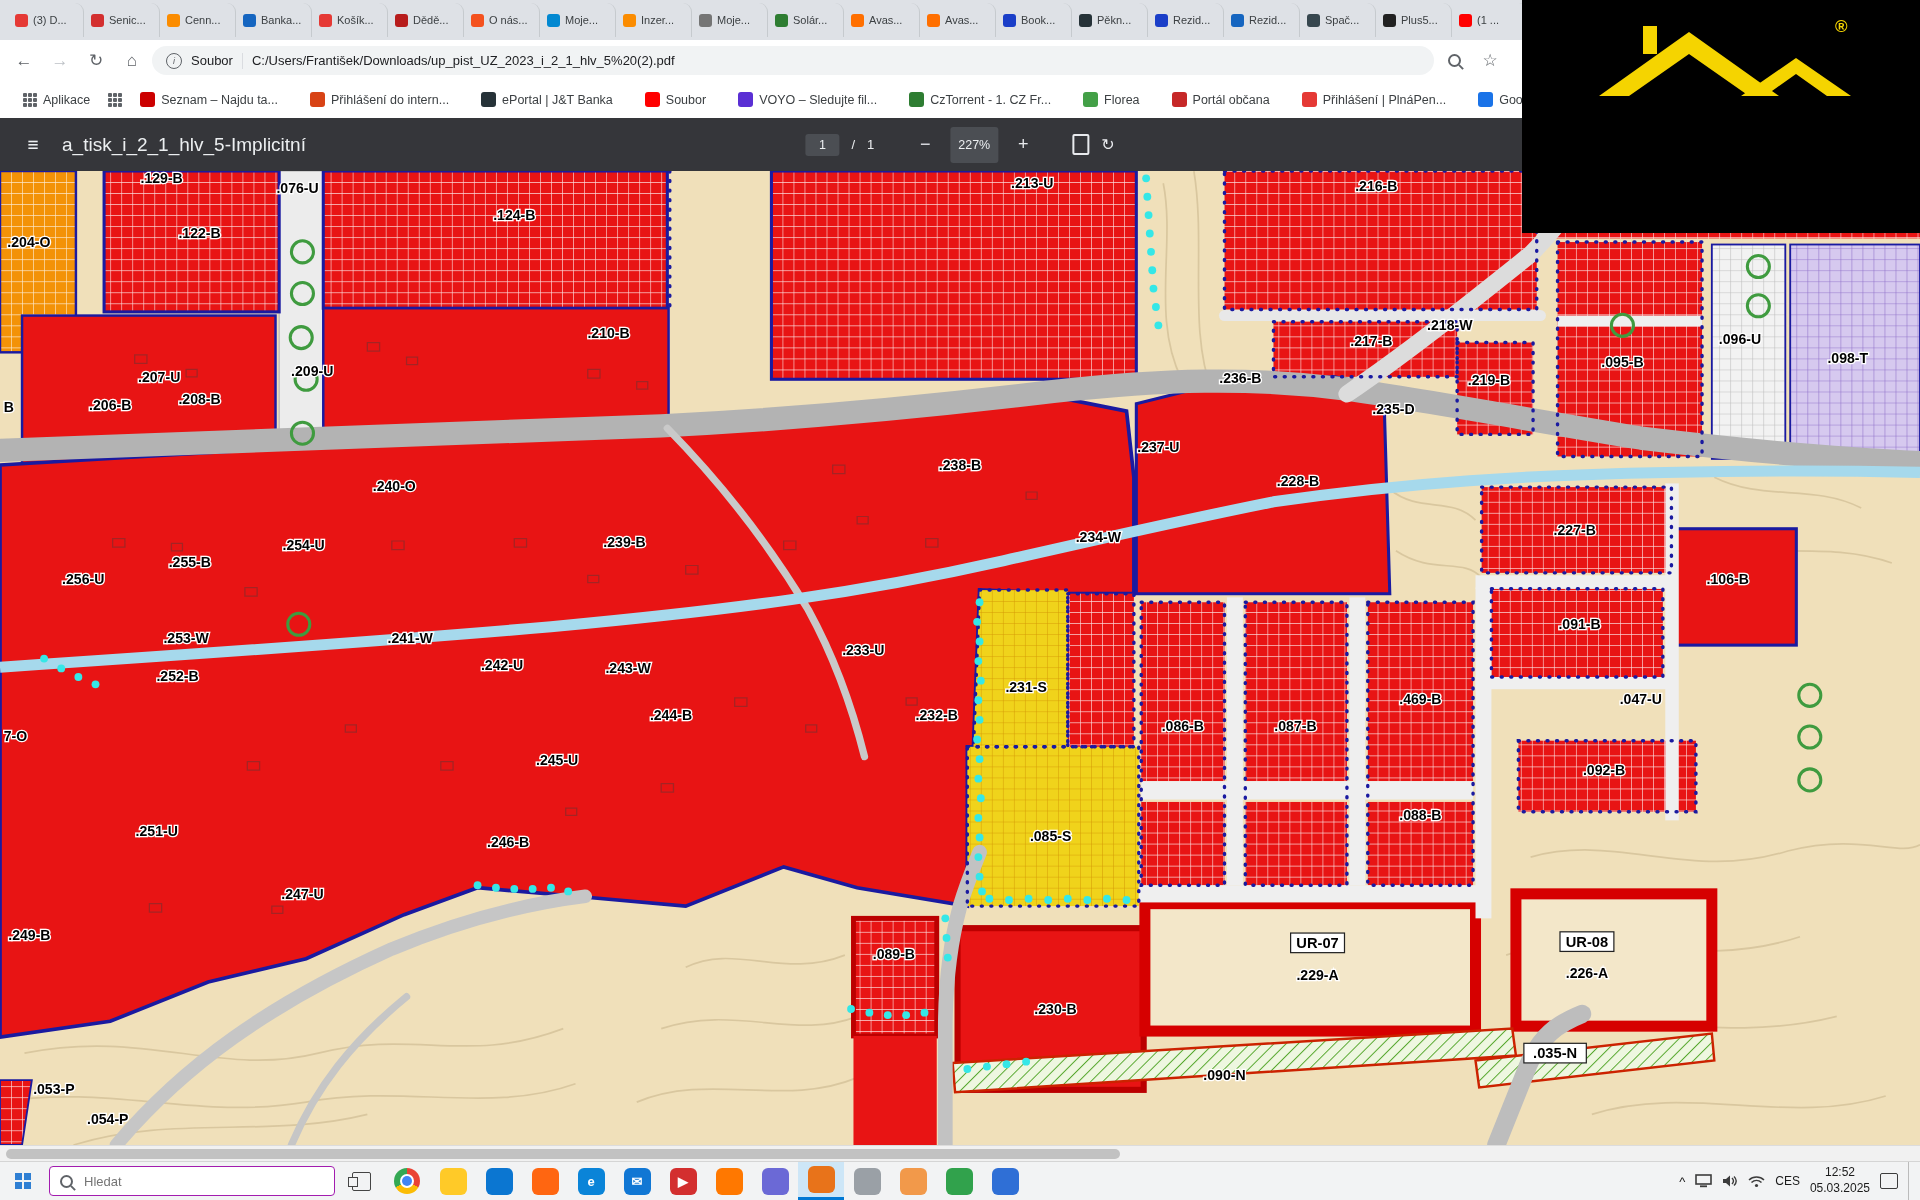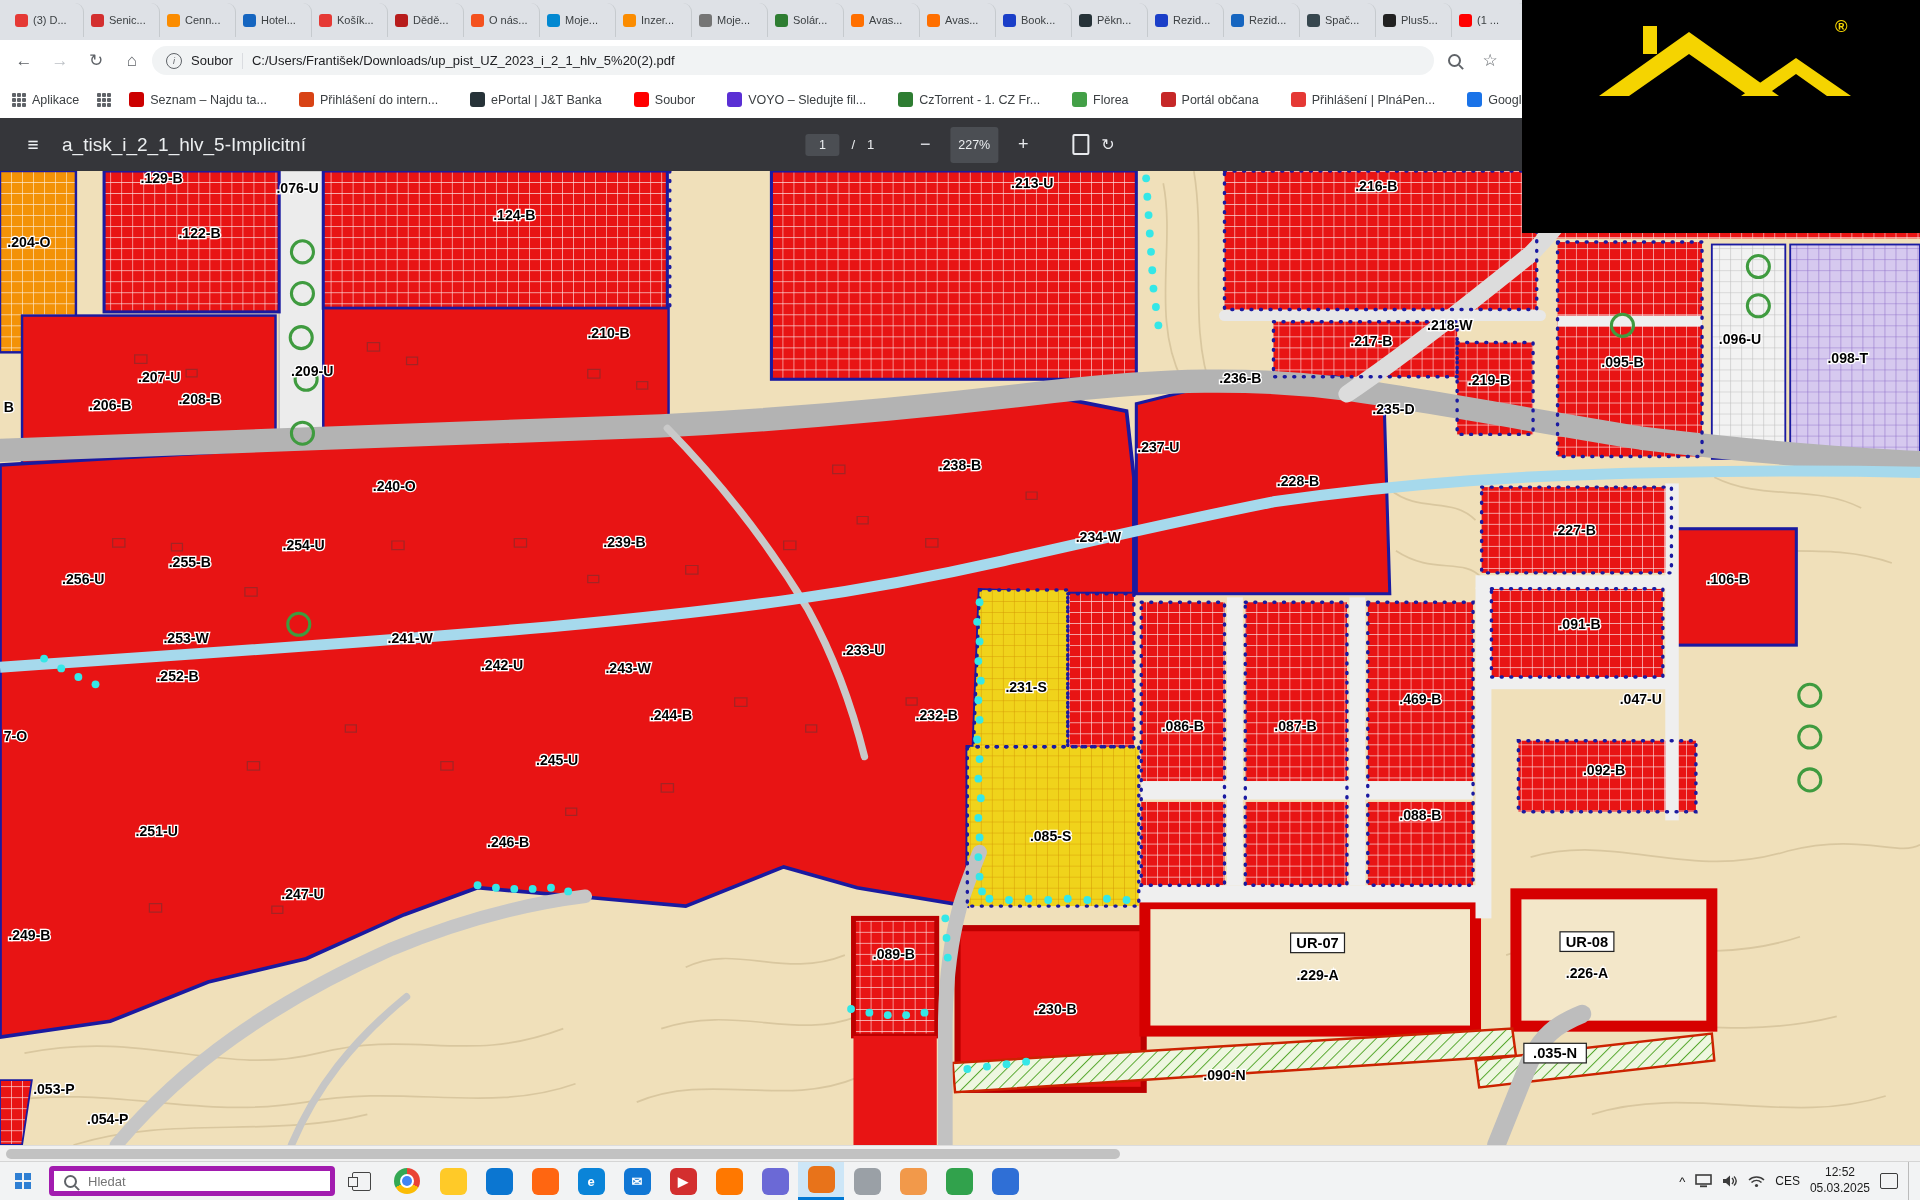--- a/index.html
+++ b/index.html
@@ -26,21 +26,21 @@
             align-items:center;padding:0 14px;box-sizing:border-box;gap:9px;font-size:13px;color:#202124}
   .ibadge{width:14px;height:14px;border:1.6px solid #5f6368;border-radius:50%;font-size:9px;
           display:flex;align-items:center;justify-content:center;color:#5f6368;font-style:italic;flex:none}
   .pill-div{width:1px;height:16px;background:#dadce0}
   .mag{width:9px;height:9px;border:2px solid #5f6368;border-radius:50%;position:relative;flex:none}
   .mag::after{content:"";position:absolute;width:2px;height:6px;background:#5f6368;
               transform:rotate(-45deg);left:10px;top:8px}
 
   
   #bookmarks-bar{top:81px;left:0;width:1717px;height:37px;background:#fff;display:flex;
-                 align-items:center;padding:0 12px;box-sizing:border-box;gap:18px;
+                 align-items:center;padding:0 23px;box-sizing:border-box;gap:18px;
                  font-size:12.5px;color:#3c4043}
   .bm{display:flex;align-items:center;gap:6px;white-space:nowrap}
   .bm-fav{width:15px;height:15px;border-radius:3px;flex:none}
   .grid-ico{width:14px;height:14px;flex:none;
     background:radial-gradient(circle 2px at 2px 2px,#5f6368 2px,transparent 2.5px),
                radial-gradient(circle 2px at 7px 2px,#5f6368 2px,transparent 2.5px),
                radial-gradient(circle 2px at 12px 2px,#5f6368 2px,transparent 2.5px),
                radial-gradient(circle 2px at 2px 7px,#5f6368 2px,transparent 2.5px),
                radial-gradient(circle 2px at 7px 7px,#5f6368 2px,transparent 2.5px),
                radial-gradient(circle 2px at 12px 7px,#5f6368 2px,transparent 2.5px),
@@ -81,21 +81,21 @@
   #hscroll{top:1145px;left:0;width:1920px;height:16px;background:#f1f1f1;border-top:1px solid #dcdcdc;box-sizing:border-box}
   #hscroll-thumb{position:absolute;top:3px;left:6px;width:58%;height:10px;background:#c2c2c2;border-radius:5px}
 
   
   #taskbar{top:1161px;left:0;width:1920px;height:39px;background:#f2f3f4;border-top:1px solid #d5d5d5;
            box-sizing:border-box;display:flex;align-items:center}
   .tb-btn{width:46px;height:38px;display:flex;align-items:center;justify-content:center;box-sizing:border-box}
   .tb-btn.active{background:#cde6f7;border-bottom:3px solid #0078d4}
   .win-logo{width:16px;height:16px;display:grid;grid-template-columns:7px 7px;grid-template-rows:7px 7px;gap:2px}
   .win-logo span{background:#2f7fd3}
-  #tb-search{width:286px;height:30px;background:#fff;border:5px solid #a21caf;border-radius:4px;
+  #tb-search{width:286px;height:30px;background:#fff;border:1px solid #a21caf;border-radius:4px;
              display:flex;align-items:center;gap:9px;padding:0 10px;box-sizing:border-box;margin:0 3px}
   #tb-search .mag{border-color:#5f6368}
   #tb-search input{border:none;outline:none;font-size:13px;color:#333;width:200px;background:transparent;
                    font-family:"Liberation Sans",sans-serif}
   .taskview{width:17px;height:17px;border:1.8px solid #444;border-radius:2px;position:relative}
   .taskview::after{content:"";position:absolute;width:8px;height:8px;border:1.8px solid #444;left:-5px;top:4px;background:#f2f3f4}
   .tb-ico{width:27px;height:27px;border-radius:6px;display:flex;align-items:center;justify-content:center;
           color:#fff;font-size:13px;font-weight:bold}
   .chrome-disc{width:26px;height:26px;border-radius:50%;position:relative;
     background:conic-gradient(#ea4335 0 120deg,#fbbc05 0 240deg,#34a853 0 360deg)}
@@ -118,21 +118,21 @@
     <div class="tab">
       <span class="favicon" style="background: rgb(211, 47, 47);"></span>
       <span class="tab-label">Senic...</span>
     </div>
     <div class="tab">
       <span class="favicon" style="background: rgb(251, 140, 0);"></span>
       <span class="tab-label">Cenn...</span>
     </div>
     <div class="tab">
       <span class="favicon" style="background: rgb(21, 101, 192);"></span>
-      <span class="tab-label">Hotel...</span>
+      <span class="tab-label">Banka...</span>
     </div>
     <div class="tab">
       <span class="favicon" style="background: rgb(229, 57, 53);"></span>
       <span class="tab-label">Košík...</span>
     </div>
     <div class="tab">
       <span class="favicon" style="background: rgb(183, 28, 28);"></span>
       <span class="tab-label">Dědě...</span>
     </div>
     <div class="tab">

